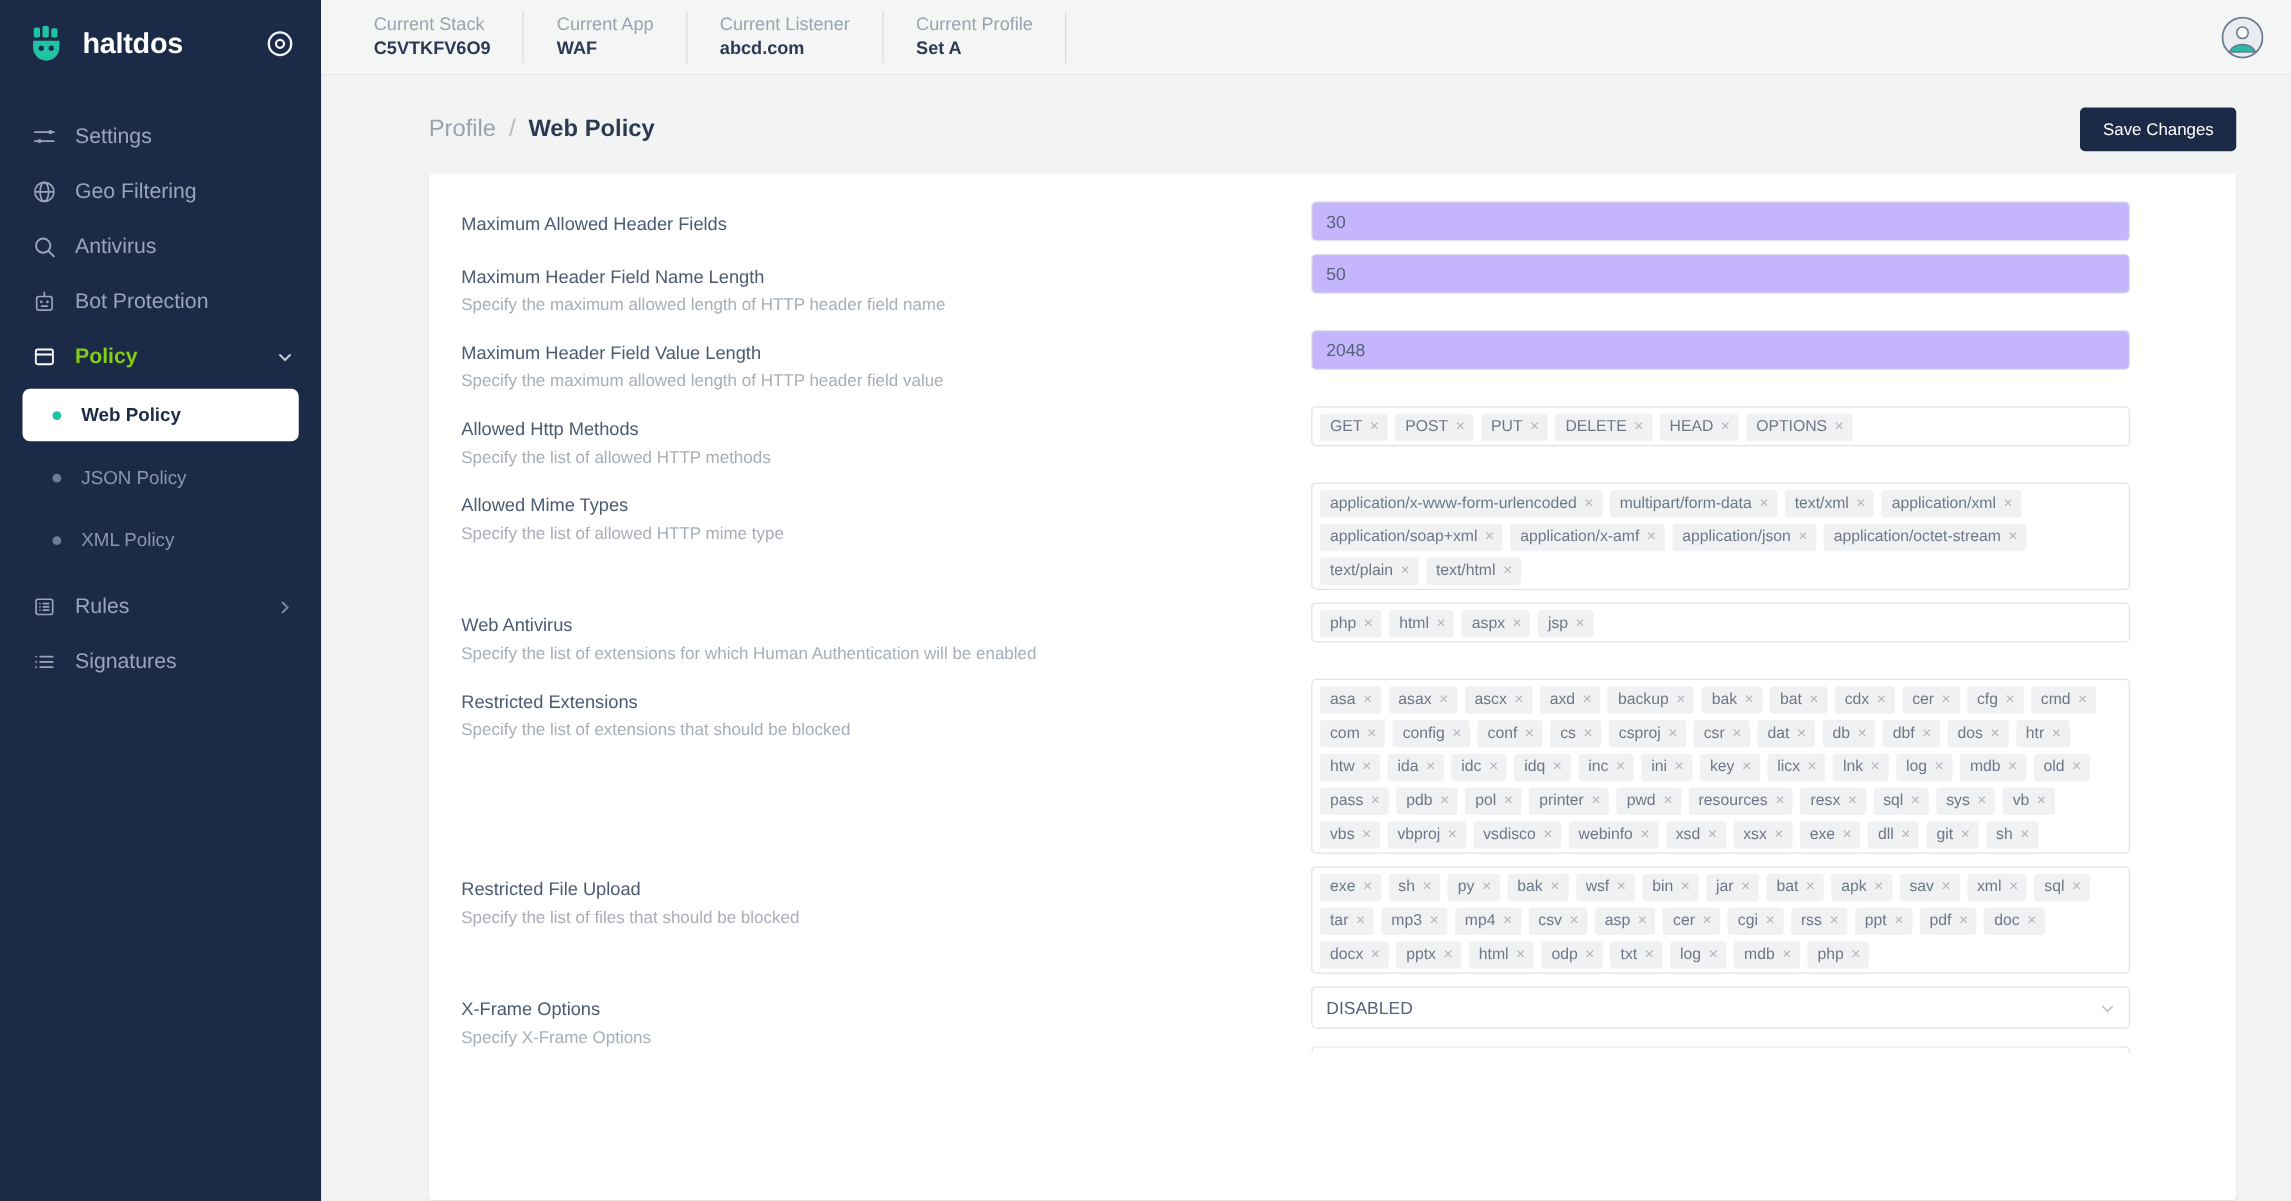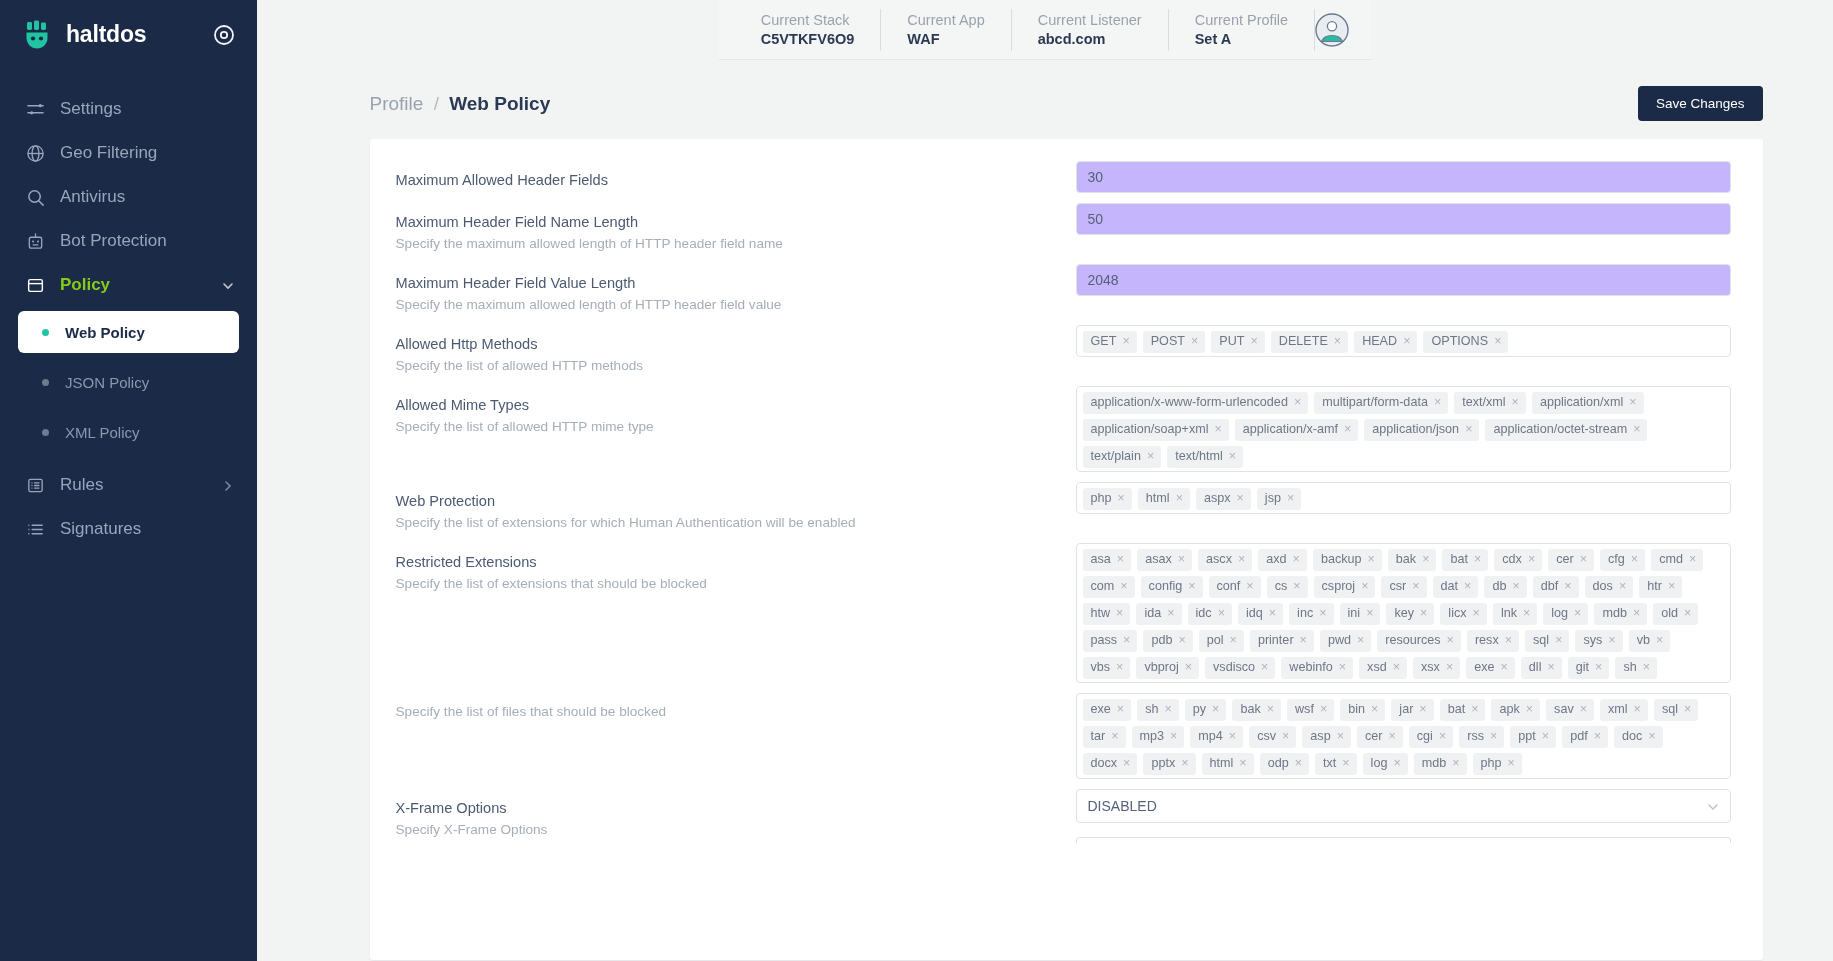--- a/index.html
+++ b/index.html
@@ -49,21 +49,21 @@
     width: 7px; height: 7px; border-radius: 50%; background: #6f7b91; flex: 0 0 auto;
     margin-left: 6px;
   }
   .sub-item.selected {
     background: #ffffff; color: #1b2a47; font-weight: bold;
   }
   .sub-item.selected .dot { background: #20c3a2; }
 
   
   .main { flex: 1 1 auto; height: 961px; display: flex; flex-direction: column;
-          background: #f2f4f4; position: relative; align-items: center; }
+          background: #f2f4f4; position: relative; }
 
   .topbar {
     height: 60px; background: #f4f6f6; display: flex; align-items: center;
     padding-left: 16px; border-bottom: 1px solid #e4e7e9;
   }
   .ctx-group { display: flex; align-items: center; height: 60px; }
   .ctx {
     padding: 0 26px; display: flex; flex-direction: column; justify-content: center;
     height: 42px; border-right: 1px solid #d9dde1;
   }
@@ -419,21 +419,21 @@
                 <span class="tag">
                   <span>text/html</span>
                   <span class="x">×</span>
                 </span>
               </div>
           </div>
         </div>
 
         <div class="row">
           <div class="row-left">
-            <div class="f-label">Web Protection</div>
+            <div class="f-label">Web Antivirus</div>
             <div class="f-desc">Specify the list of extensions for which Human Authentication will be enabled</div>
           </div>
           <div class="row-right">
             <div class="tagbox">
                 <span class="tag">
                   <span>php</span>
                   <span class="x">×</span>
                 </span>
                 <span class="tag">
                   <span>html</span>
@@ -673,20 +673,21 @@
                 <span class="tag">
                   <span>sh</span>
                   <span class="x">×</span>
                 </span>
               </div>
           </div>
         </div>
 
         <div class="row">
           <div class="row-left">
+            <div class="f-label">Restricted File Upload</div>
             <div class="f-desc">Specify the list of files that should be blocked</div>
           </div>
           <div class="row-right">
             <div class="tagbox">
                 <span class="tag">
                   <span>exe</span>
                   <span class="x">×</span>
                 </span>
                 <span class="tag">
                   <span>sh</span>

